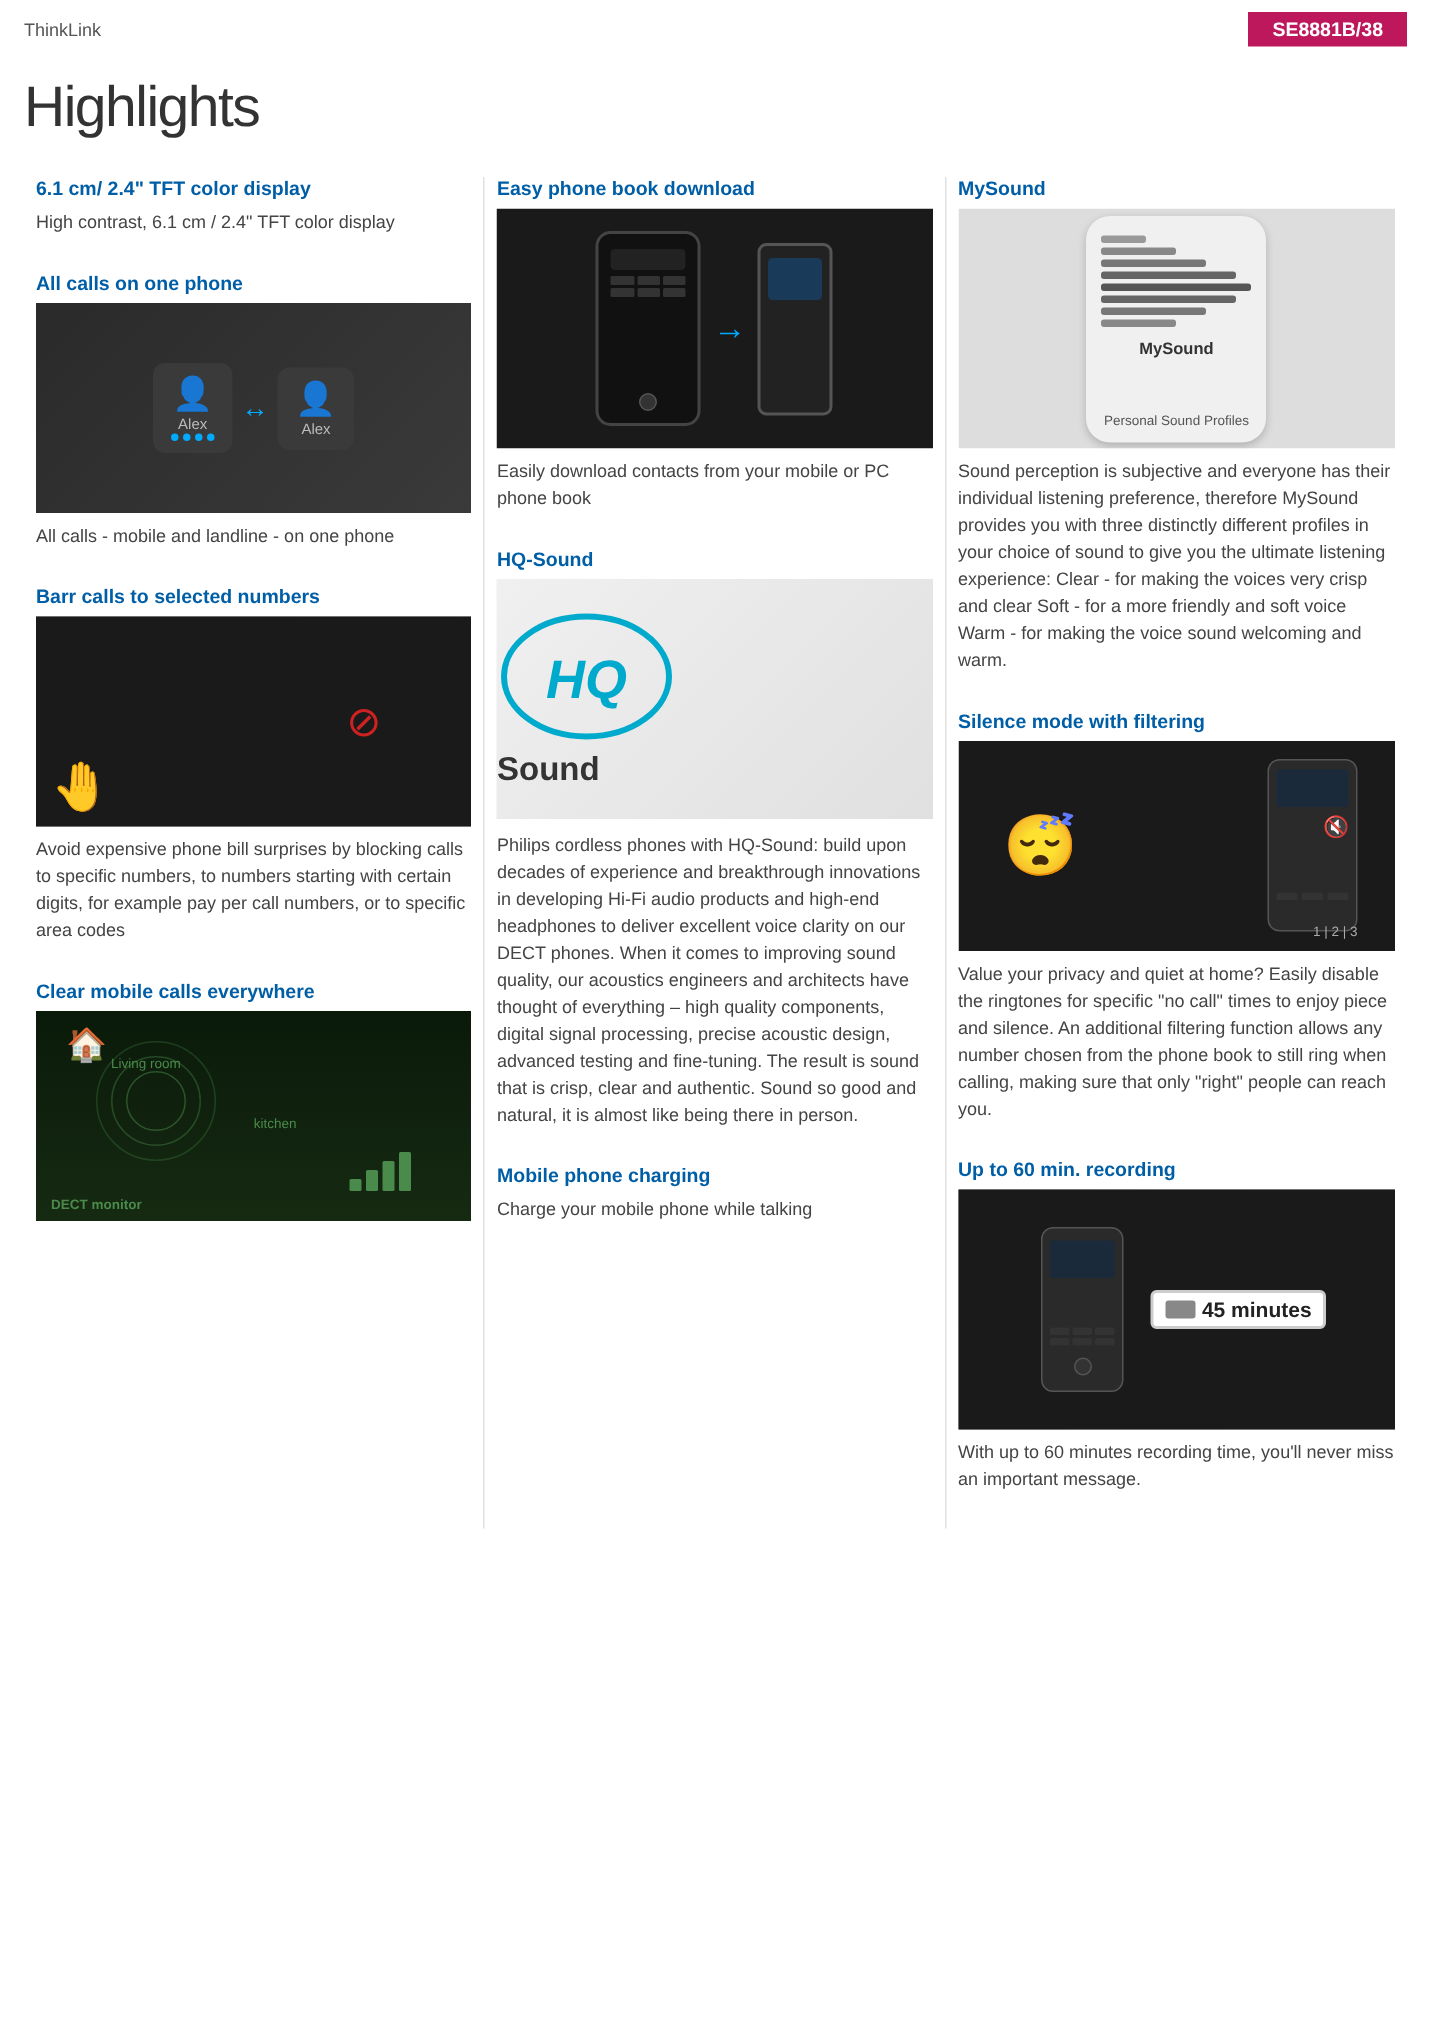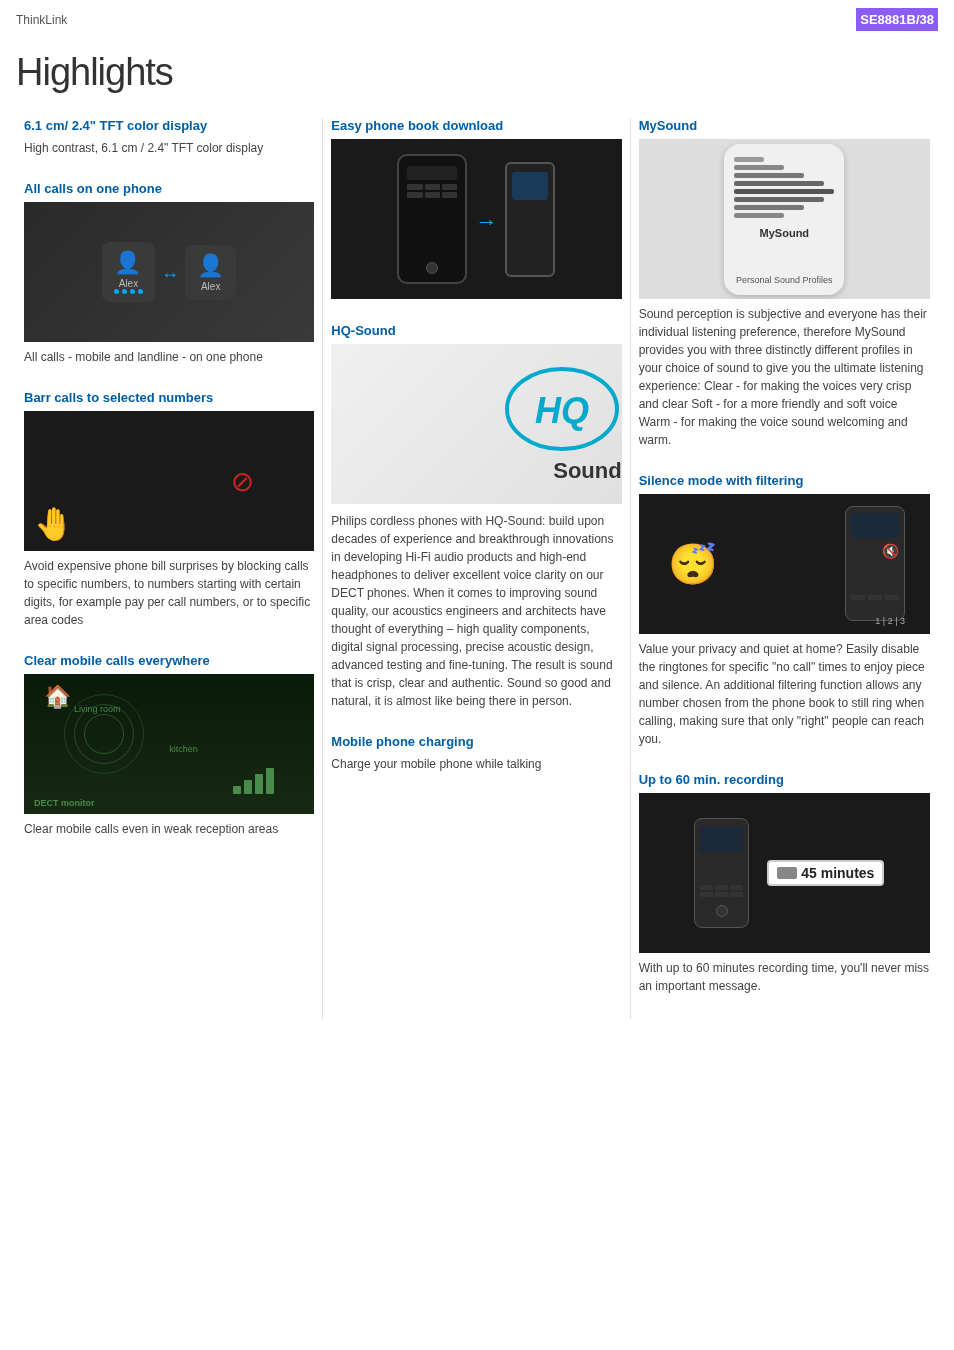--- a/index.html
+++ b/index.html
@@ -16,25 +16,25 @@
       justify-content: space-between;
       align-items: center;
       padding: 8px 16px 4px 16px;
       border-bottom: none;
     }
     .brand-name {
       font-size: 12px;
       color: #555;
     }
     .model-badge {
-      background: #8b5cf6;
+      background: #be185d;
       color: #fff;
       font-size: 13px;
       font-weight: bold;
-      padding: 4px 4px;
+      padding: 4px 16px;
     }
     .page-title {
       font-size: 38px;
       font-weight: 300;
       color: #333;
       padding: 16px 16px 24px 16px;
       letter-spacing: -1px;
     }
     .content {
       display: grid;
@@ -98,21 +98,21 @@
     }
     
     .img-recording {
       background: linear-gradient(135deg, #1a1a1a 0%, #333 100%);
     }
 
     
     .hq-sound-container {
       display: flex;
       flex-direction: column;
-      align-items: flex-end;
+      align-items: flex-start;
       justify-content: center;
       width: 100%;
       height: 100%;
     }
     .hq-sound-word {
       font-size: 22px;
       font-weight: bold;
       color: #333;
       margin-top: 4px;
     }
@@ -382,21 +382,20 @@
             <div class="signal-bar" style="height:26px;"></div>
           </div>
 
           <div style="position:absolute;top:20px;left:40px;">
             <div style="width:80px;height:80px;border:1px solid rgba(74,138,74,0.3);border-radius:50%;position:absolute;top:0;left:0;"></div>
             <div style="width:60px;height:60px;border:1px solid rgba(74,138,74,0.4);border-radius:50%;position:absolute;top:10px;left:10px;"></div>
             <div style="width:40px;height:40px;border:1px solid rgba(74,138,74,0.5);border-radius:50%;position:absolute;top:20px;left:20px;"></div>
           </div>
         </div>
       </div>
-      <div class="feature-desc">Clear mobile calls even in weak reception areas</div>
     </div>
 
   </div>
 
   <div class="col col-divider">
 
     <div class="feature-section">
       <div class="feature-title">Easy phone book download</div>
       <div class="feature-img tall img-phonebook">
         <div class="phonebook-inner">
@@ -414,20 +413,21 @@
             <div style="position:absolute;bottom:8px;width:12px;height:12px;border-radius:50%;background:#333;border:1px solid #555;"></div>
           </div>
 
           <span style="color:#00aaff;font-size:22px;margin:0 8px;">→</span>
 
           <div style="width:50px;height:115px;background:#222;border-radius:6px;border:2px solid #555;position:relative;">
             <div style="position:absolute;top:8px;left:5px;right:5px;height:28px;background:#1a3a5a;border-radius:3px;"></div>
           </div>
         </div>
       </div>
+      <div class="feature-desc">Easily download contacts from your mobile or PC phone book</div>
     </div>
 
     <div class="feature-section">
       <div class="feature-title">HQ-Sound</div>
       <div class="feature-img tall img-hqsound">
         <div class="hq-sound-container">
           <div style="position:relative;display:inline-flex;align-items:center;justify-content:center;">
 
             <svg width="120" height="90" viewBox="0 0 120 90">
               <ellipse cx="60" cy="45" rx="55" ry="40" fill="none" stroke="#00aacc" stroke-width="4"></ellipse>

